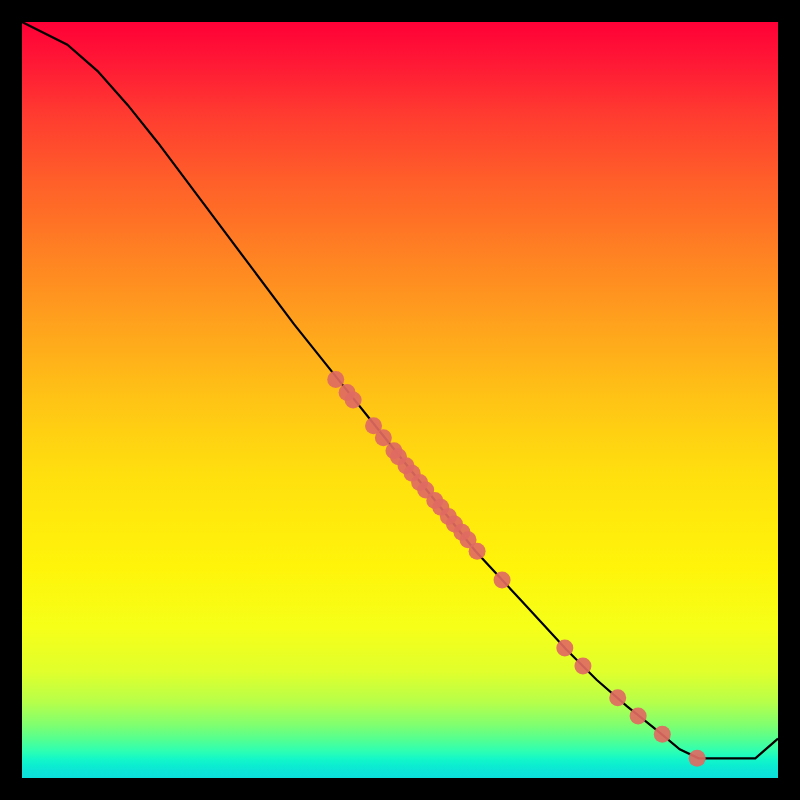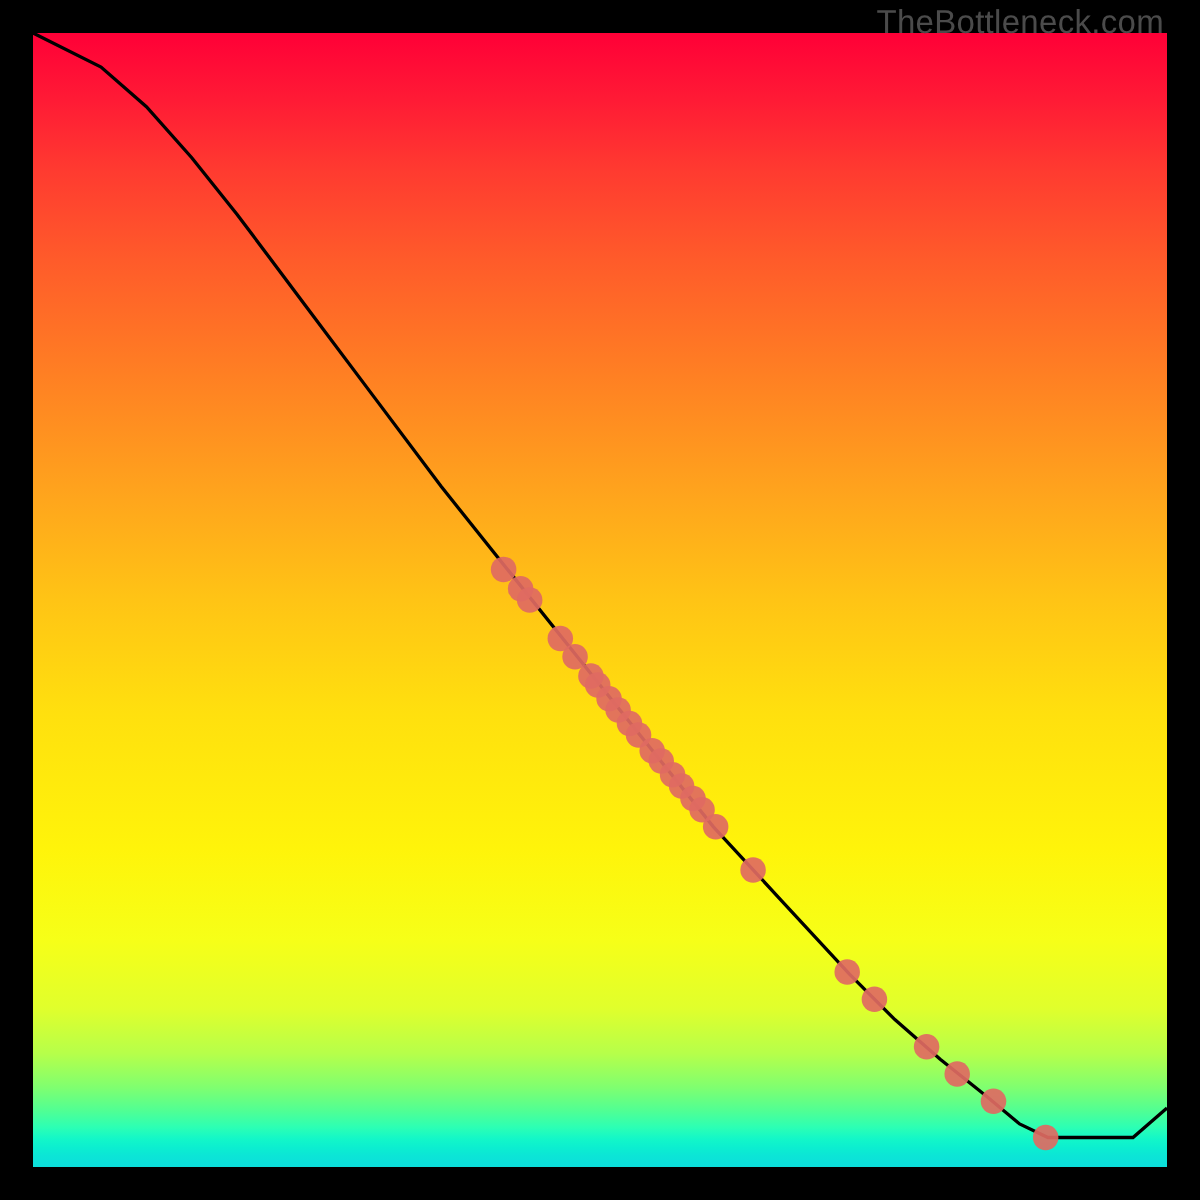--- a/index.html
+++ b/index.html
@@ -94,14 +94,13 @@
           <circle cx="480.06" cy="557.93" r="8.5" fill="#e06a62" fill-opacity="0.92"></circle>
           <circle cx="542.81" cy="625.97" r="8.5" fill="#e06a62" fill-opacity="0.92"></circle>
           <circle cx="560.95" cy="644.11" r="8.5" fill="#e06a62" fill-opacity="0.92"></circle>
           <circle cx="595.73" cy="675.86" r="8.5" fill="#e06a62" fill-opacity="0.92"></circle>
           <circle cx="616.14" cy="694.01" r="8.5" fill="#e06a62" fill-opacity="0.92"></circle>
           <circle cx="640.33" cy="712.15" r="8.5" fill="#e06a62" fill-opacity="0.92"></circle>
           <circle cx="675.11" cy="736.34" r="8.5" fill="#e06a62" fill-opacity="0.92"></circle>
         </g>
     </svg>
   </div>
-  <div class="watermark">TheBottleneck.com</div>
 </div>
 
 </body></html>

